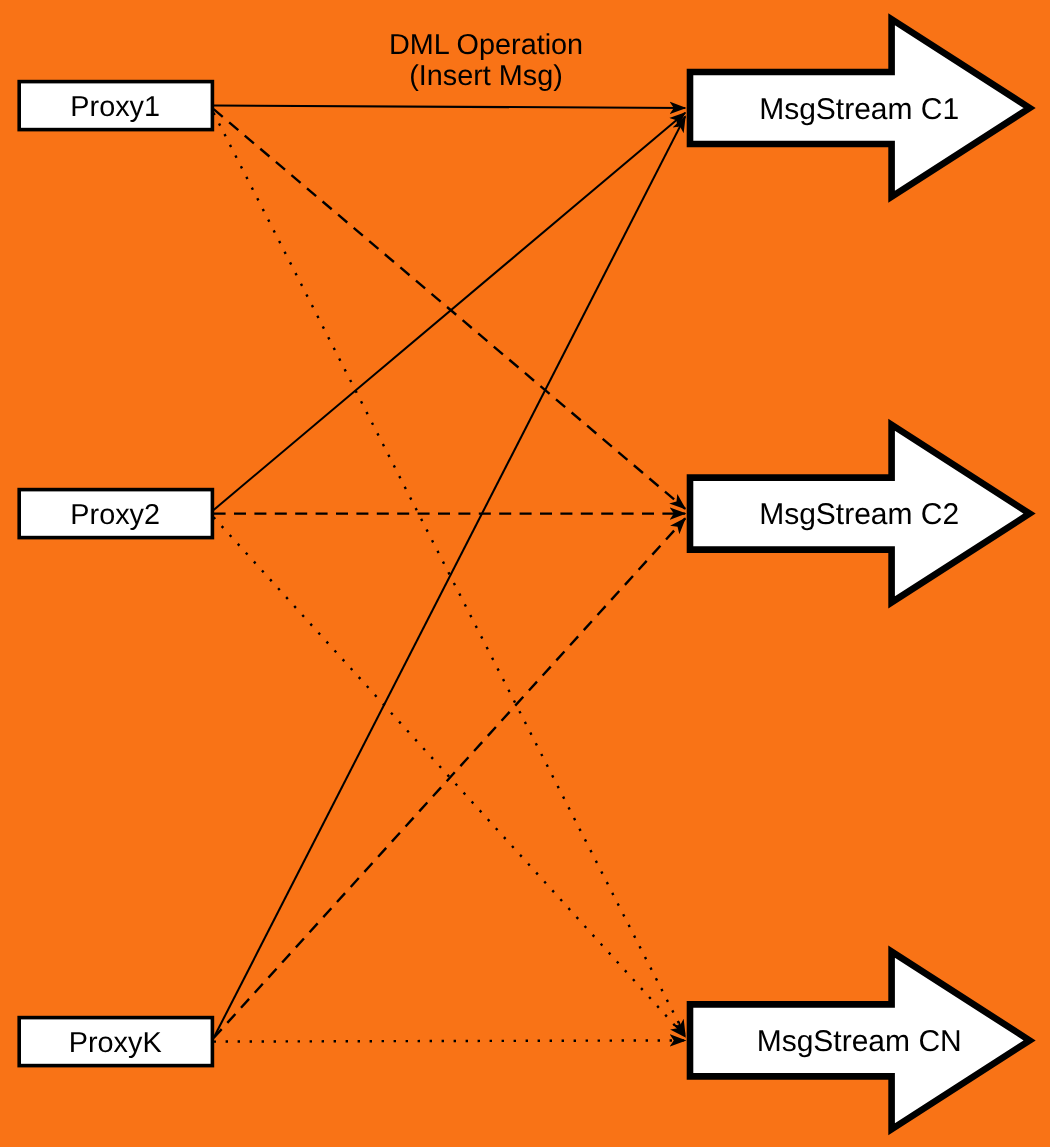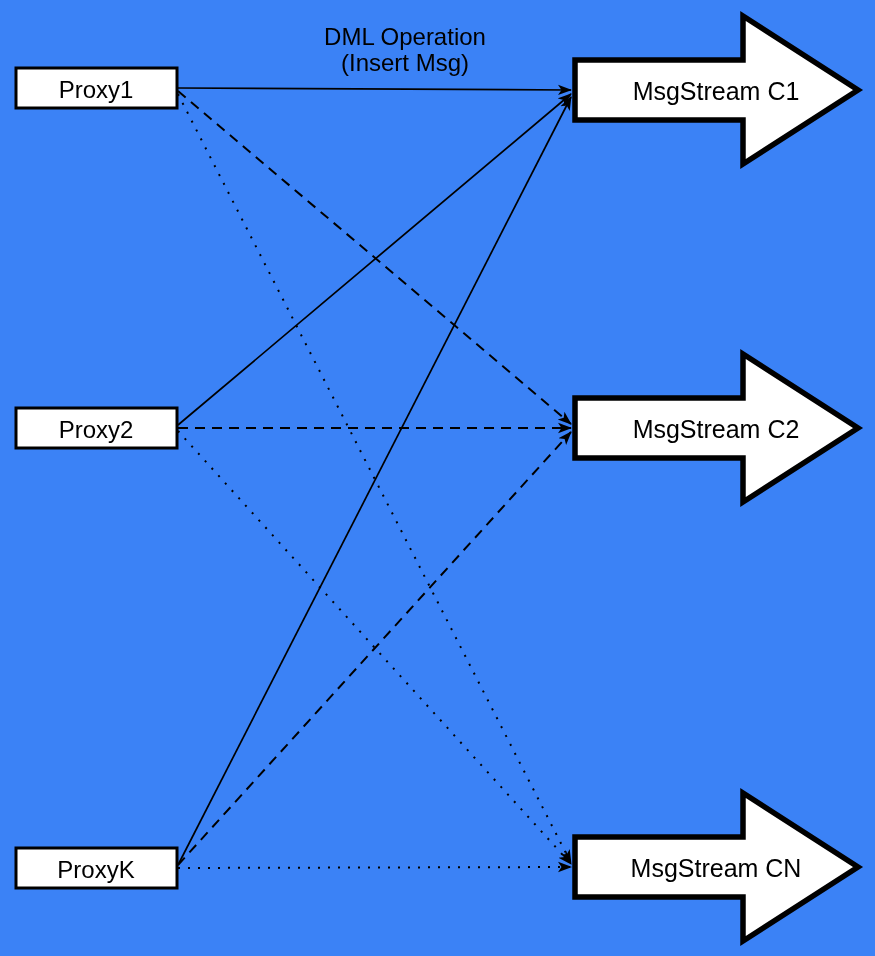--- a/index.html
+++ b/index.html
@@ -4,21 +4,21 @@
 <style>
   html, body {
     margin: 0;
     padding: 0;
     background: #ffffff;
   }
   .canvas {
     position: relative;
     width: 875px;
     height: 956px;
-    background: #3b82f6;
+    background: #f97316;
     font-family: "Liberation Sans", sans-serif;
     overflow: hidden;
   }
   svg {
     display: block;
   }
   .node-rect {
     fill: #ffffff;
     stroke: #000000;
     stroke-width: 3;

